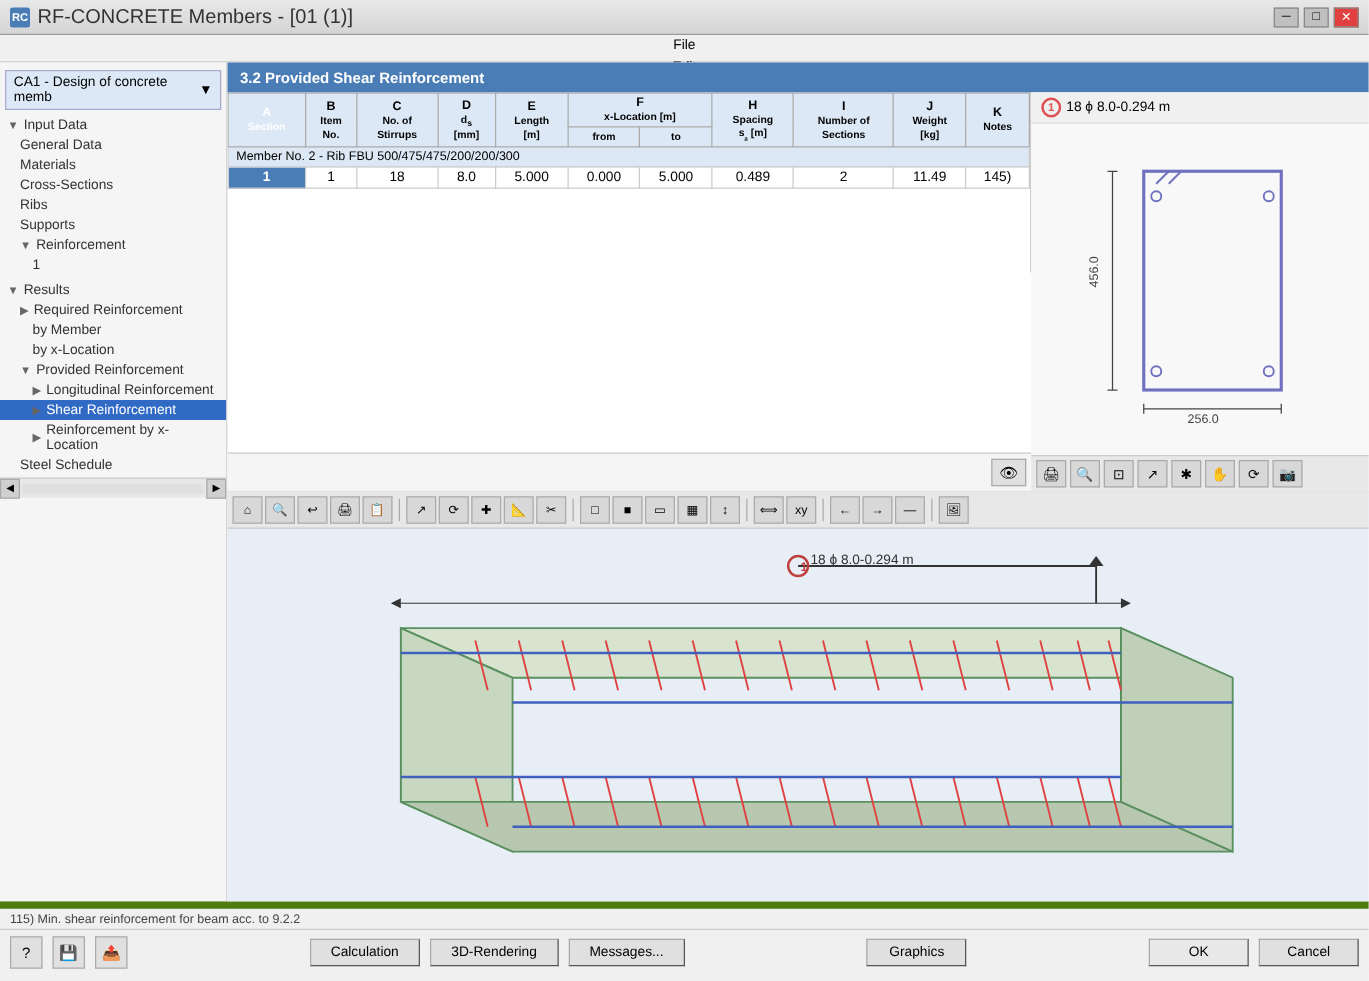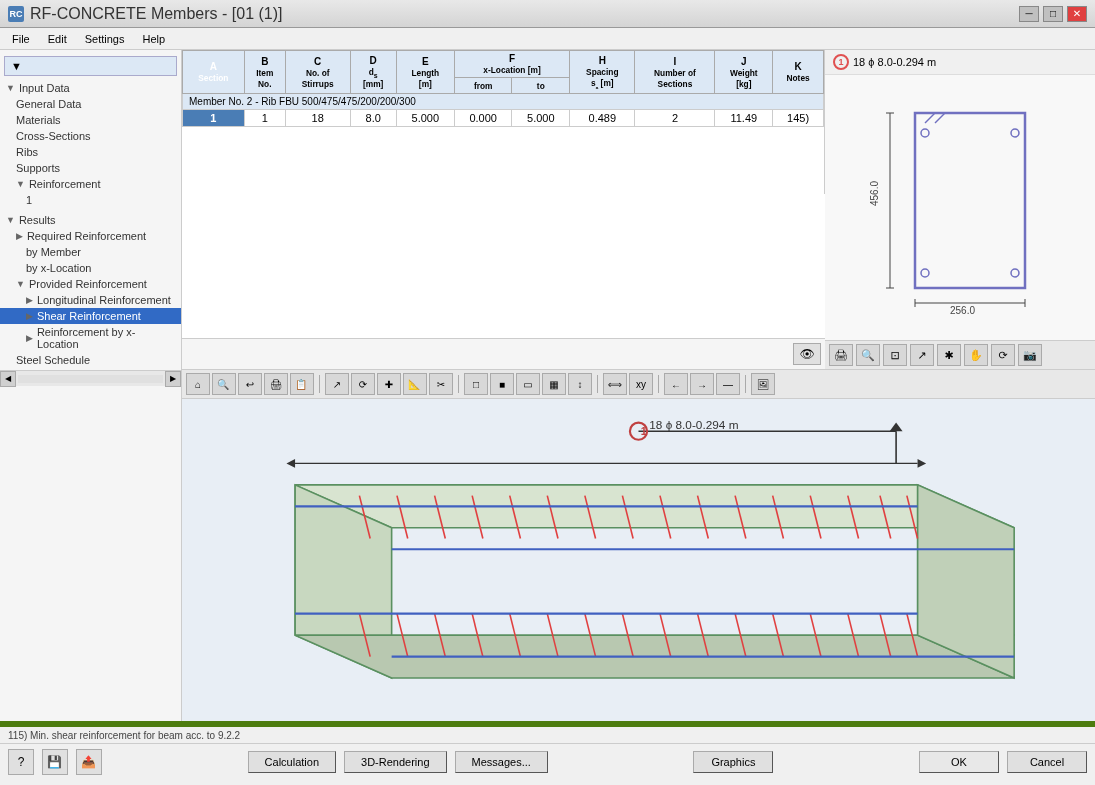--- a/index.html
+++ b/index.html
@@ -24,20 +24,21 @@
 
     
     .menu-bar {
       background: #f0f0f0;
       height: 22px;
       display: flex;
       align-items: center;
       padding: 0 4px;
       border-bottom: 1px solid #ccc;
       gap: 2px;
+      flex-direction: column;
     }
     .menu-item { padding: 2px 8px; font-size: 11px; cursor: pointer; }
 
     
     .main-layout {
       display: flex;
       height: calc(785px - 28px - 22px - 36px - 28px);
     }
 
     
@@ -320,20 +321,21 @@
   <span class="menu-item">File</span>
   <span class="menu-item">Edit</span>
   <span class="menu-item">Settings</span>
   <span class="menu-item">Help</span>
 </div>
 
 <div class="main-layout">
 
   <div class="sidebar">
     <div class="sidebar-dropdown">
+      <span>CA1 - Design of concrete memb</span>
       <span>▼</span>
     </div>
 
     <div class="tree-section">
       <div class="tree-item">
         <span class="expand-icon">▼</span>
         <span>Input Data</span>
       </div>
       <div class="tree-item tree-indent1">
         <span>General Data</span>
@@ -398,20 +400,23 @@
     <div style="flex:1"></div>
     <div class="sidebar-bottom">
       <div class="scroll-arrow">◀</div>
       <div class="scroll-track"></div>
       <div class="scroll-arrow">▶</div>
     </div>
   </div>
 
   <div class="content-area">
 
+    <div class="section-header">
+      <span>3.2  Provided Shear Reinforcement</span>
+    </div>
 
     <div class="top-content">
 
       <div style="flex:1; display:flex; flex-direction:column;">
         <div class="table-area">
           <table class="data-table">
             <thead>
               <tr>
                 <th class="col-a" rowspan="2">A<br><small>Section</small></th>
                 <th class="col-b-header" rowspan="2">B<br><small>Item<br>No.</small></th>

